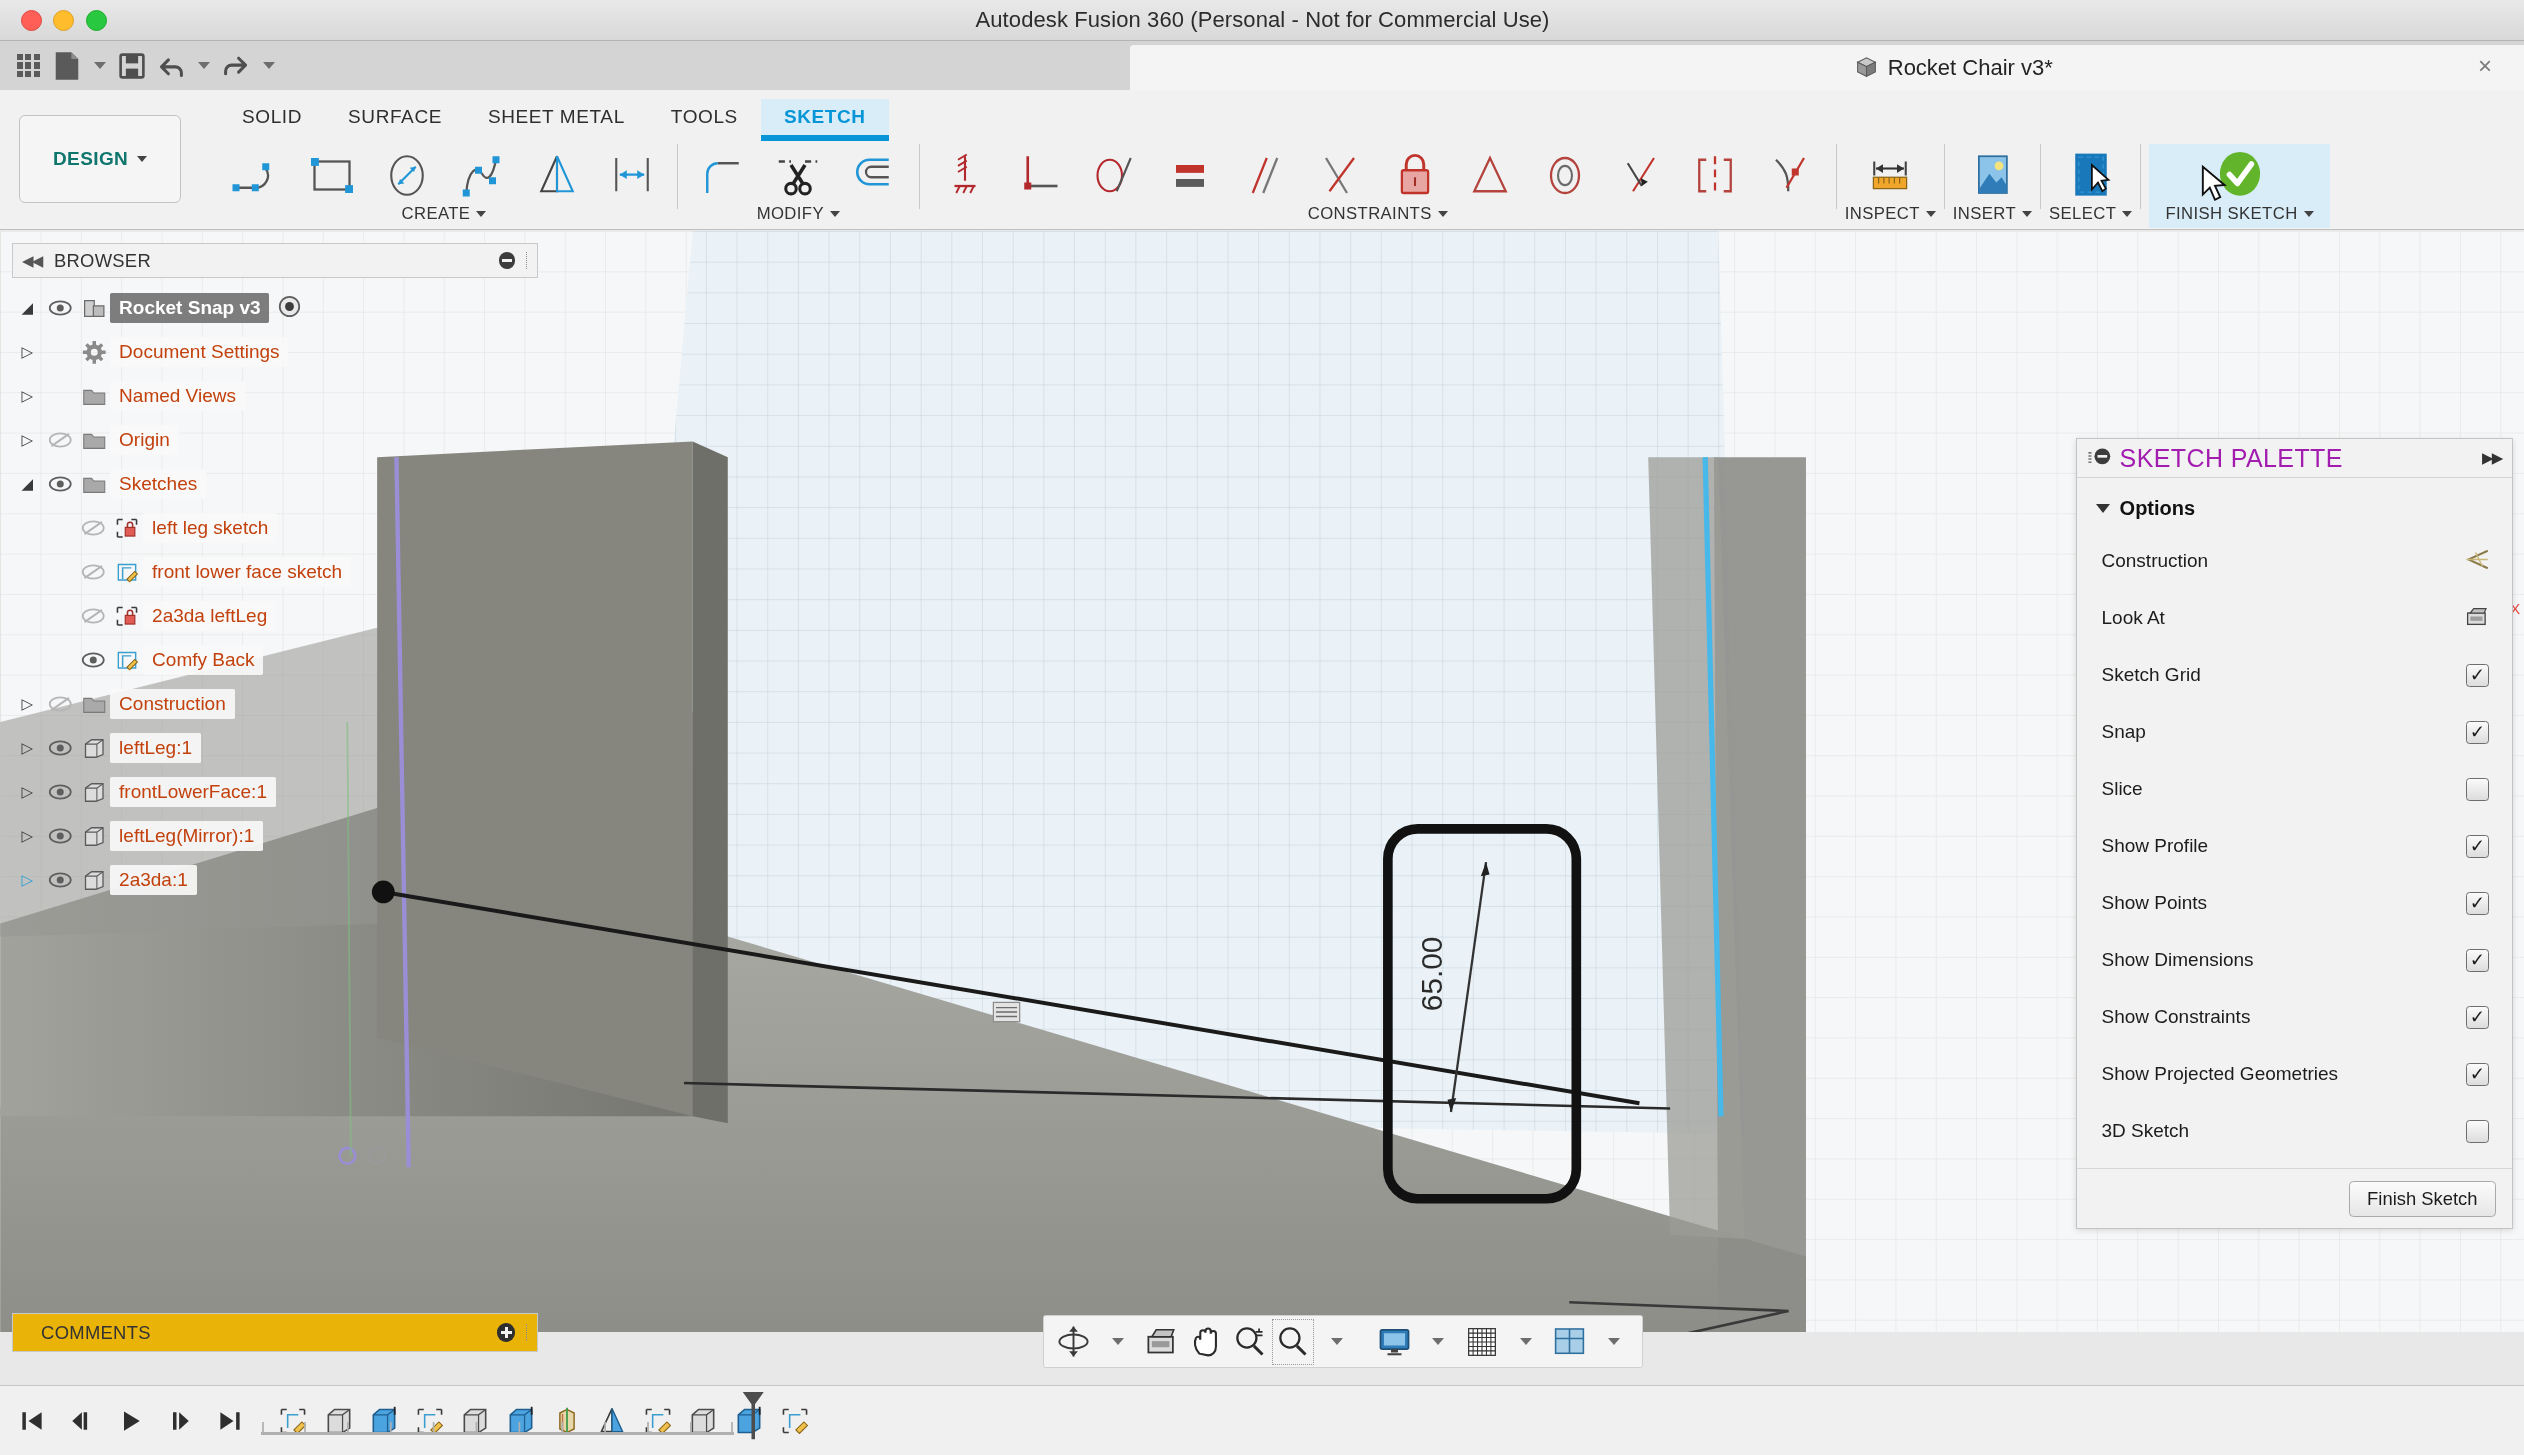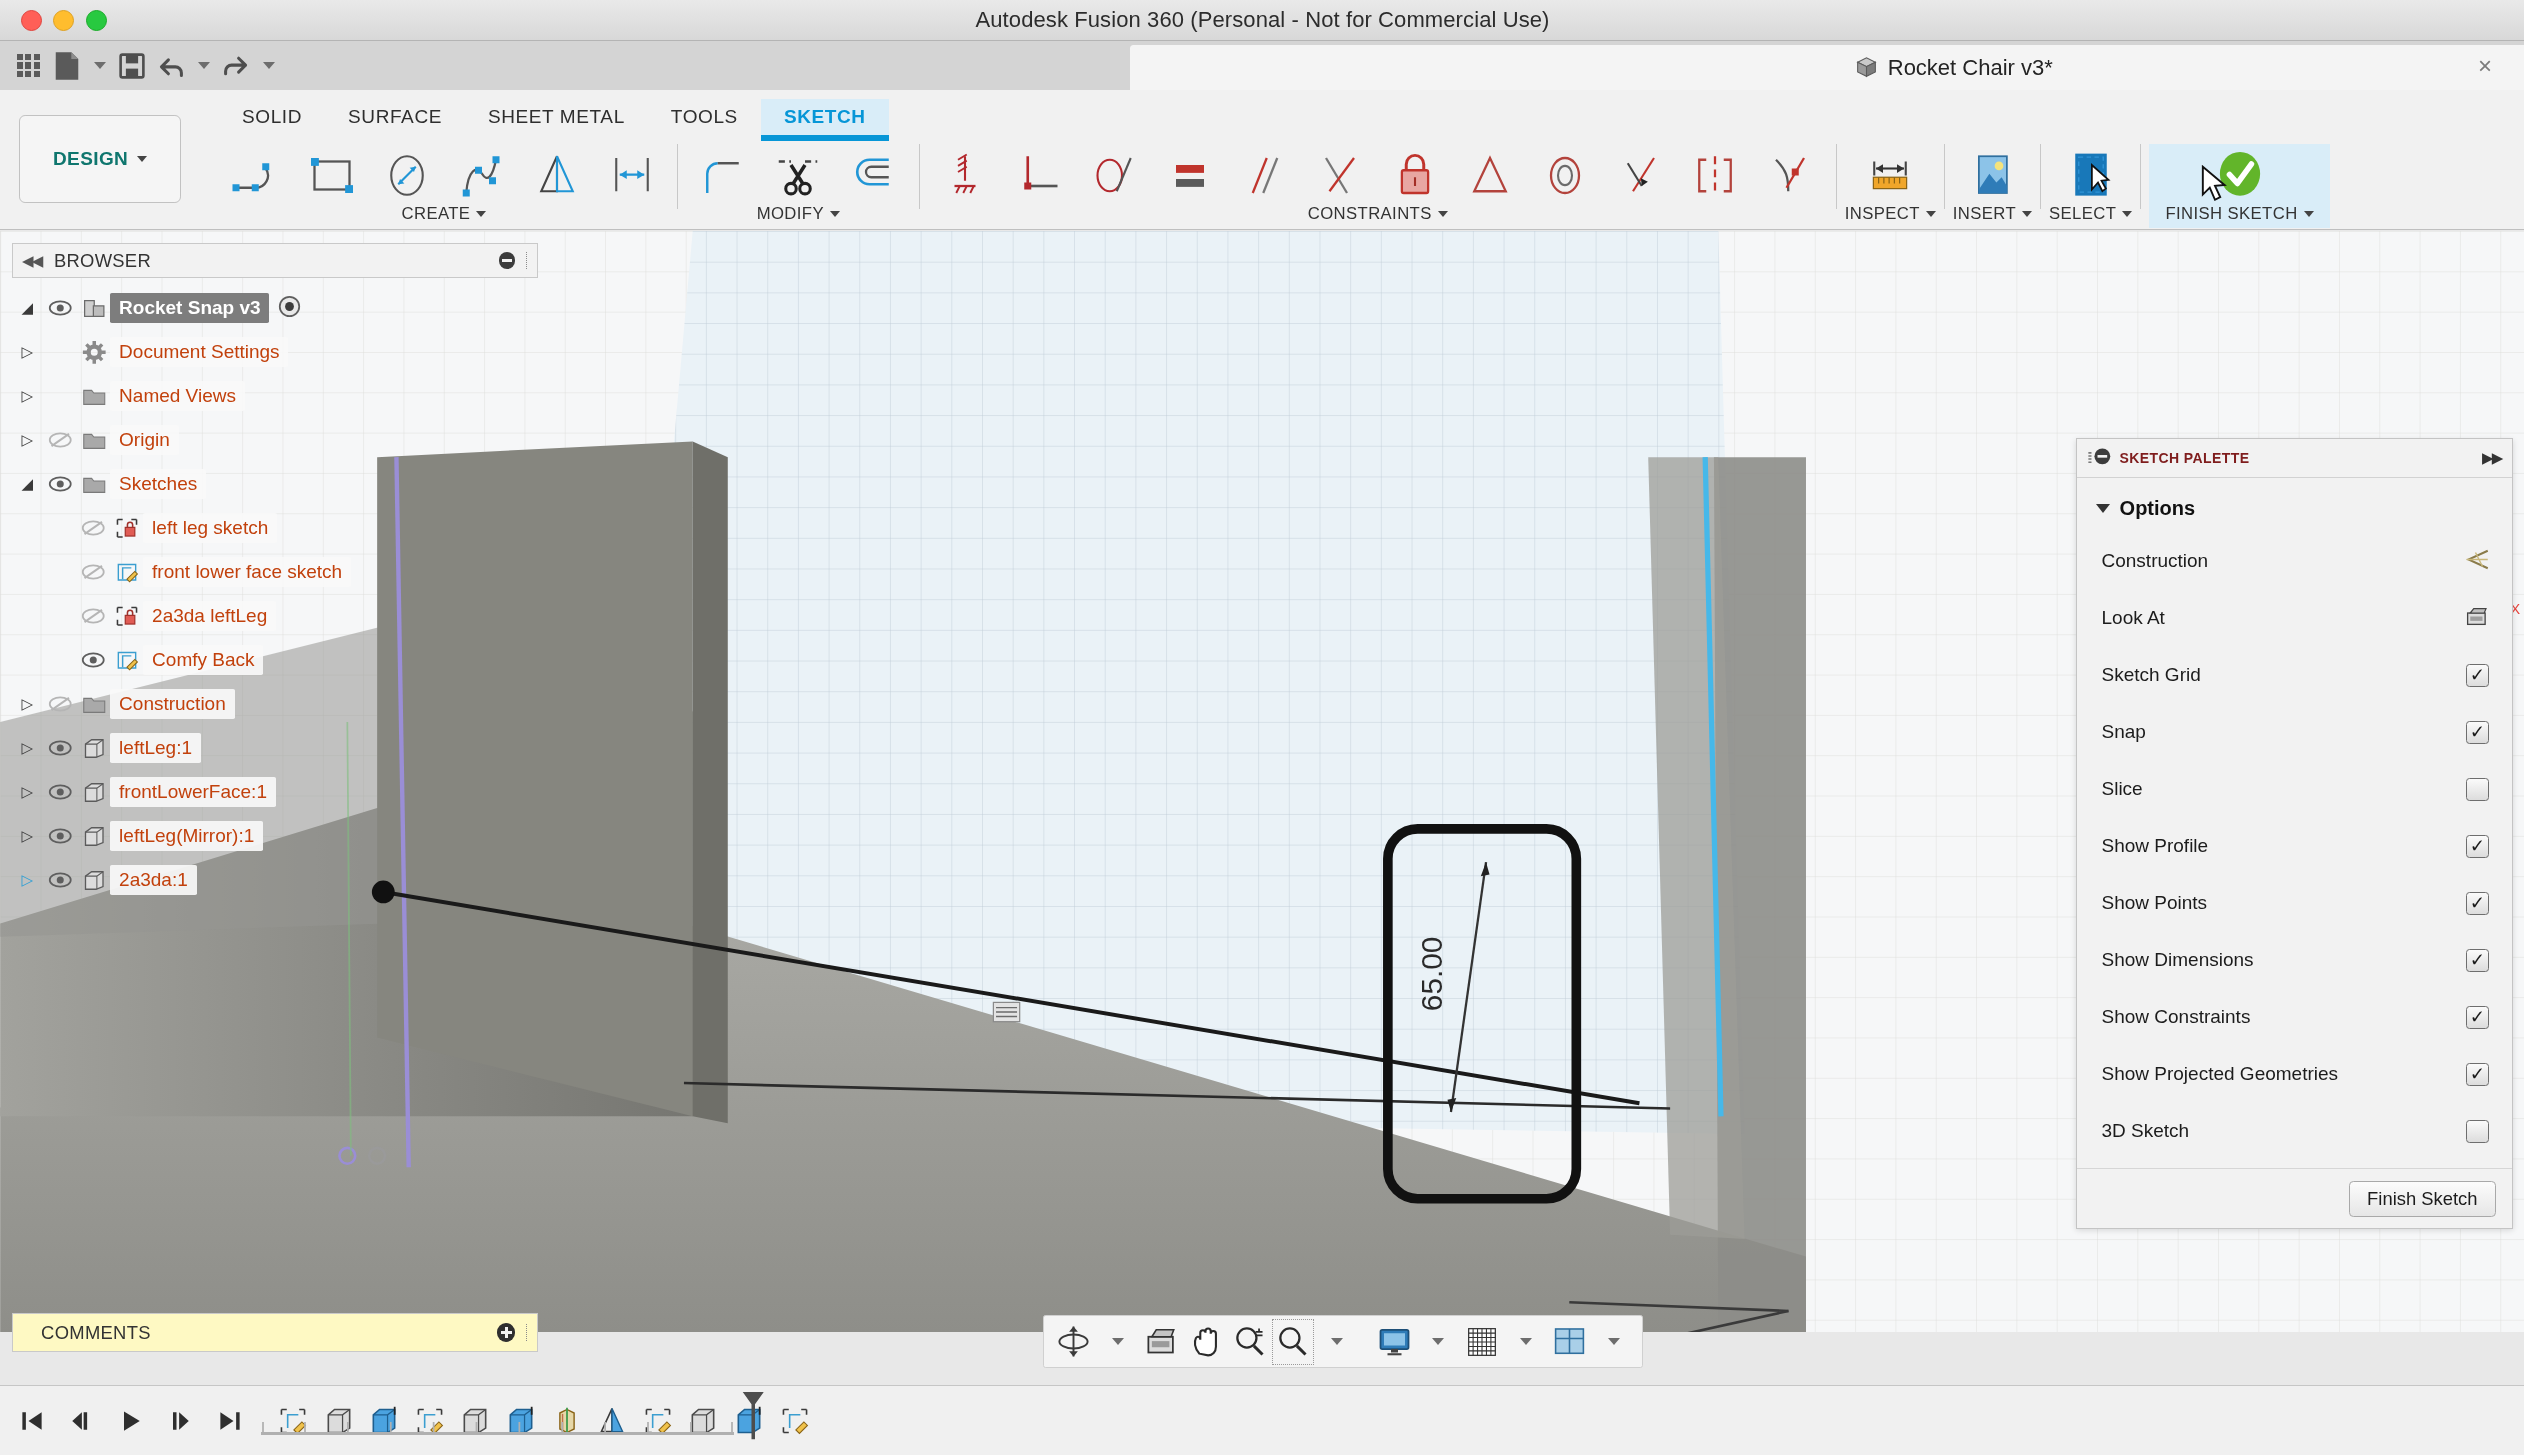--- a/index.html
+++ b/index.html
@@ -169,21 +169,21 @@
   
   .palette {
     position: absolute; left: 2076px; top: 438px; width: 437px;
     background: #f2f2f2; border: 0.9px solid #c4c4c4;
     box-shadow: 0 1.8px 6.1px rgba(0,0,0,.14);
   }
   .pal-hdr {
     height: 39px; display: flex; align-items: center; padding: 0 10.5px;
     border-bottom: 0.9px solid #d2d2d2; background: #f2f2f2;
   }
-  .pal-hdr .ptitle { font-size: 14px; color: #7f1d1d; letter-spacing: 0.4px; margin-left: 8.8px; font-weight: bold; }
+  .pal-hdr .ptitle { font-size: 25px; color: #a21caf; letter-spacing: 0.4px; margin-left: 8.8px; }
   .pal-dots { font-size: 15px; color: #777; letter-spacing: -1.8px; margin-right: 3.5px; }
   .pal-expand { margin-left: auto; font-size: 15px; color: #333; letter-spacing: -1.8px; cursor: pointer; }
   .pal-body { padding: 12.3px 0 8.8px 0; }
   .pal-section {
     display: flex; align-items: center; gap: 9.6px;
     padding: 7px 0 12.3px 19px; font-size: 20px; color: #111; font-weight: bold;
   }
   .tri-down {
     width: 0; height: 0; border-left: 7px solid transparent;
     border-right: 7px solid transparent; border-top: 9.6px solid #333;
@@ -206,21 +206,21 @@
   }
   .finish-btn {
     border: 0.9px solid #a9a9a9; border-radius: 4.4px; padding: 6.1px 17.5px;
     background: linear-gradient(to bottom, #fcfcfc, #e6e6e6);
     font-size: 18.4px; color: #1c1c1c; cursor: pointer;
   }
 
   
   .comments {
     position: absolute; left: 12.3px; top: 1313px; width: 526px; height: 39px;
-    background: #fef9c3; border: 0.9px solid #c9c9c9;
+    background: #eab308; border: 0.9px solid #c9c9c9;
     display: flex; align-items: center; padding: 0 8.8px;
   }
   .comments .ttl { font-size: 18.4px; color: #333; margin-left: 19px; letter-spacing: 0.3px; }
   .plus-circle {
     width: 18.4px; height: 18.4px; border-radius: 50%; background: #2f2f2f;
     margin-left: auto; position: relative; cursor: pointer;
   }
   .plus-circle::before, .plus-circle::after {
     content: ""; position: absolute; background: #f2f2f2;
   }

